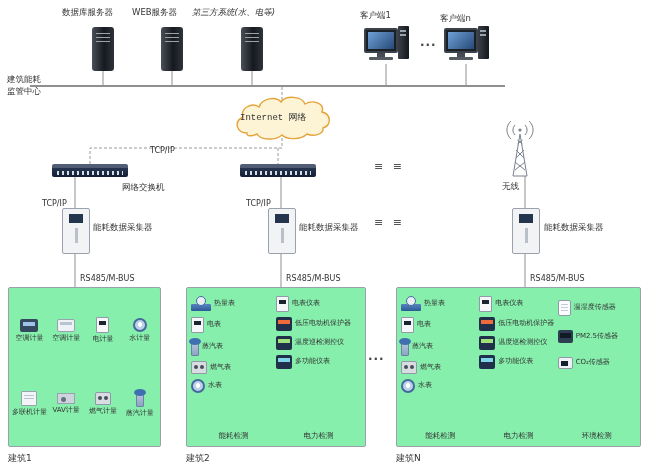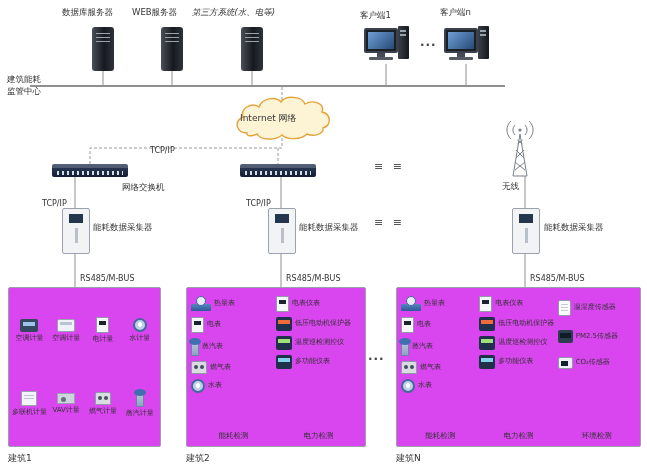--- a/index.html
+++ b/index.html
@@ -35,21 +35,21 @@
   .switch::after{content:"";position:absolute;left:5px;right:5px;bottom:2px;height:4px;
           background:repeating-linear-gradient(90deg,#d8dee8 0 2px,transparent 2px 5px);}
 
   
   .collector{position:absolute;z-index:1;width:26px;height:44px;background:#f2f3f5;
              border:1px solid #9aa1ad;border-radius:2px;}
   .collector .scr{margin:5px auto 0;width:14px;height:9px;background:#24364e;}
   .collector .slot{margin:5px auto 0;width:3px;height:15px;background:#b9c0ca;}
 
   
-  .building{position:absolute;z-index:1;top:287px;height:160px;background:#d946ef;
+  .building{position:absolute;z-index:1;top:287px;height:160px;background:#86efac;
             border:1px solid #9aa1ad;border-radius:2px;box-sizing:border-box;}
   .b1-grid{display:grid;grid-template-columns:repeat(4,1fr);grid-template-rows:1fr 1fr;
            height:100%;place-items:center;padding:6px 2px;box-sizing:border-box;}
   .dev{display:flex;flex-direction:column;align-items:center;gap:3px;}
   .dev .lab{font-size:7px;text-align:center;line-height:1.1;}
   .bldg-cols{display:flex;height:100%;box-sizing:border-box;padding:8px 4px 4px;}
   .bcol{flex:1;display:flex;flex-direction:column;gap:5px;min-width:0;}
   .drow{display:flex;align-items:center;gap:3px;font-size:7px;line-height:1.1;}
   .bfoot{margin-top:auto;text-align:center;font-size:7.5px;padding-bottom:1px;}
 
@@ -139,21 +139,21 @@
       <path d="M525,125 A7,7 0 0 1 525,135"></path>
       <path d="M529,121 A12,12 0 0 1 529,139"></path>
     </g>
     <circle cx="520" cy="130" r="1.6" fill="#7a828c"></circle>
   </svg>
 
   <div class="t center" style="left:62px;top:7px;width:82px;">数据库服务器</div>
   <div class="t center" style="left:132px;top:7px;width:80px;">WEB服务器</div>
   <div class="t center" style="left:192px;top:7px;width:120px;font-style:italic;">第三方系统(水、电等)</div>
   <div class="t center" style="left:360px;top:10px;width:64px;">客户端1</div>
-  <div class="t center" style="left:440px;top:7px;width:64px;">客户端n</div>
+  <div class="t center" style="left:440px;top:13px;width:64px;">客户端n</div>
   <div class="dots" style="left:420px;top:38px;">···</div>
 
   <div class="server" style="left:92px;top:27px;"></div>
   <div class="server" style="left:161px;top:27px;"></div>
   <div class="server" style="left:241px;top:27px;"></div>
   <div class="pc" style="left:364px;top:26px;">
     <div class="mon"></div>
     <div class="stand"></div>
     <div class="base"></div>
     <div class="tower"></div>
@@ -161,21 +161,21 @@
   <div class="pc" style="left:444px;top:26px;">
     <div class="mon"></div>
     <div class="stand"></div>
     <div class="base"></div>
     <div class="tower"></div>
   </div>
 
   <div class="t" style="left:7px;top:74px;width:46px;">建筑能耗</div>
   <div class="t" style="left:7px;top:86px;width:46px;">监管中心</div>
 
-  <div class="t center" style="left:240px;top:113px;width:84px;font-size:9px;">Internet 网络</div>
+  <div class="t center" style="left:240px;top:113px;width:84px;font-size:9px;font-family:Liberation Mono, monospace;">Internet 网络</div>
 
   <div class="t small" style="left:150px;top:134px;">TCP/IP</div>
   <div class="t small" style="left:42px;top:187px;">TCP/IP</div>
   <div class="t small" style="left:246px;top:187px;">TCP/IP</div>
 
   <div class="switch" style="left:52px;top:164px;"></div>
   <div class="switch" style="left:240px;top:164px;"></div>
   <div class="t" style="left:94px;top:182px;margin-left:28px;">网络交换机</div>
   <div class="t center" style="left:502px;top:181px;width:36px;">无线</div>
   <div class="cont-mark" style="left:374px;top:160px;">≡ ≡</div>

